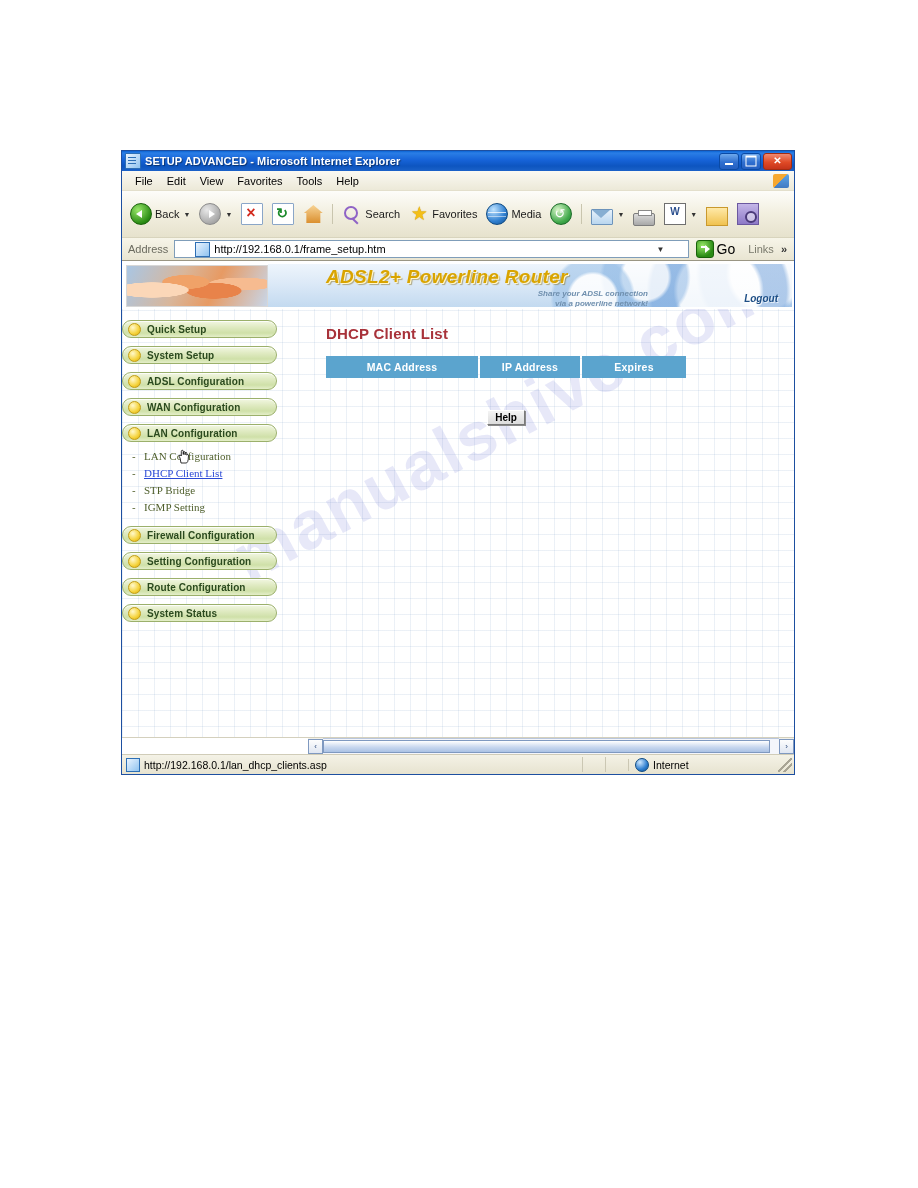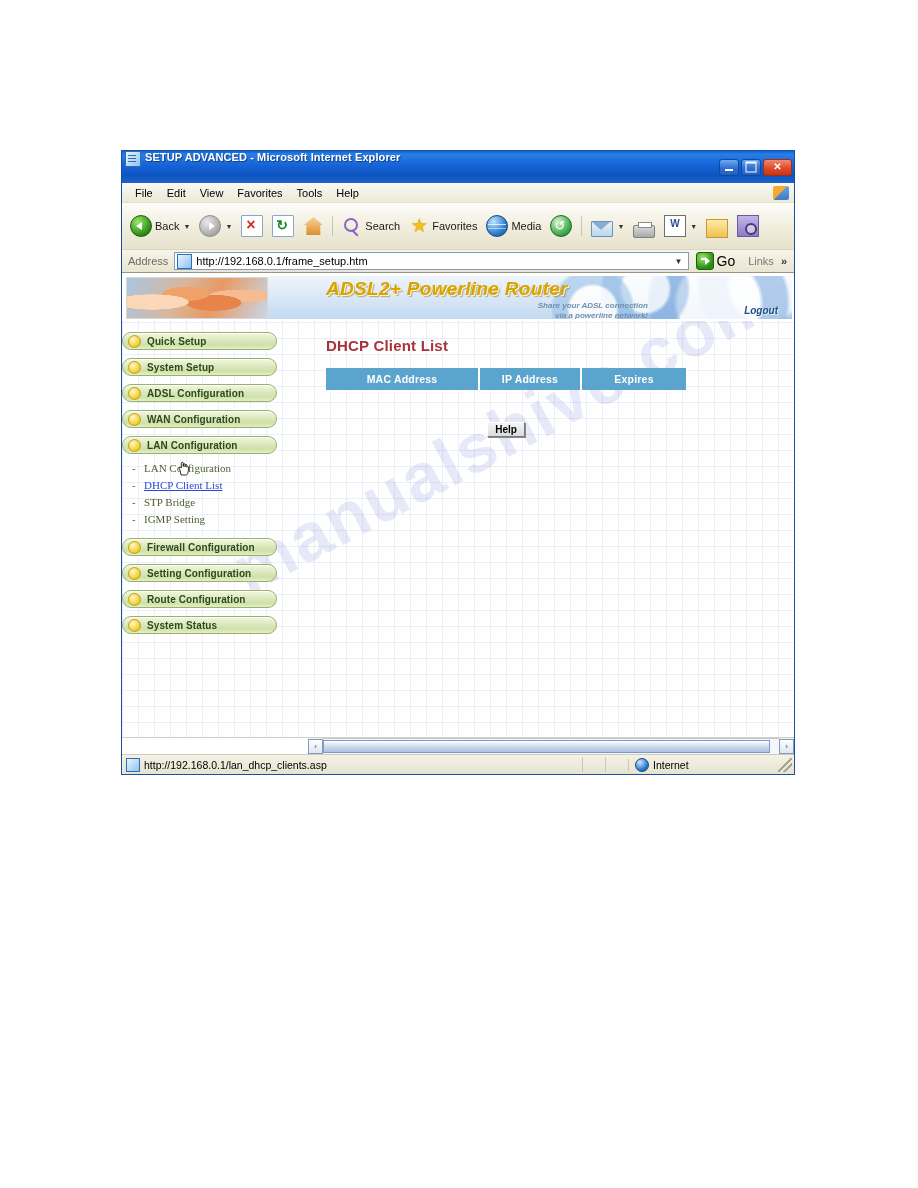--- a/index.html
+++ b/index.html
@@ -13,23 +13,23 @@
   #ie-window{
     position:absolute;left:121px;top:150px;width:674px;height:625px;
     border:1px solid #1d4fa0;
     background:#ece9d8;
     box-sizing:border-box;
     display:flex;flex-direction:column;
   }
 
   
   .titlebar{
-    height:32px;flex:none;
+    height:20px;flex:none;
     background:linear-gradient(to bottom,#0b64d4 0%,#2a7ee6 10%,#1663d8 45%,#0d55c0 75%,#1b62c8 100%);
-    display:flex;padding:0 2px 0 3px;
+    display:flex;align-items:center;padding:0 2px 0 3px;
     box-sizing:border-box;
   }
   .title-ico{
     width:14px;height:14px;flex:none;margin-right:4px;
     background:linear-gradient(135deg,#eaf4ff,#8fc3f0);
     border:1px solid #2d6fb5;border-radius:1px;position:relative;
   }
   .title-ico:after{
     content:"";position:absolute;left:2px;top:3px;width:8px;height:1px;
     background:#2d6fb5;box-shadow:0 3px 0 #2d6fb5,0 6px 0 #2d6fb5;
@@ -128,21 +128,21 @@
     border:2px solid #4b3a7a;background:rgba(255,255,255,.5);}
 
   
   .addrbar{
     height:22px;flex:none;background:linear-gradient(to bottom,#f7f5e9,#e9e5d2);
     display:flex;align-items:center;padding:0 3px;border-bottom:1px solid #9a9684;gap:3px;
   }
   .addr-lbl{font-size:11px;color:#6b6b5f;padding:0 3px;}
   .addr-box{
     flex:1;height:18px;background:#fff;border:1px solid #7f9db9;display:flex;align-items:center;
-    padding:0 2px;box-sizing:border-box;
+    padding:0 20px;box-sizing:border-box;
   }
   .addr-ico{width:13px;height:13px;flex:none;margin-right:4px;
     background:linear-gradient(135deg,#eaf4ff,#8fc3f0);border:1px solid #2d6fb5;}
   .addr-url{font-size:11px;color:#000;white-space:nowrap;overflow:hidden;flex:1;}
   .addr-caret{width:14px;height:16px;display:flex;align-items:center;justify-content:center;
     font-size:8px;color:#333;}
   .go-btn{display:flex;align-items:center;gap:3px;padding:0 4px;}
   .go-ico{width:16px;height:16px;border-radius:3px;
     background:radial-gradient(circle at 35% 30%,#9ae86a,#2a8b14 70%);border:1px solid #19620a;position:relative;}
   .go-ico:after{content:"";position:absolute;left:4px;top:5px;width:6px;height:2px;background:#fff;}

